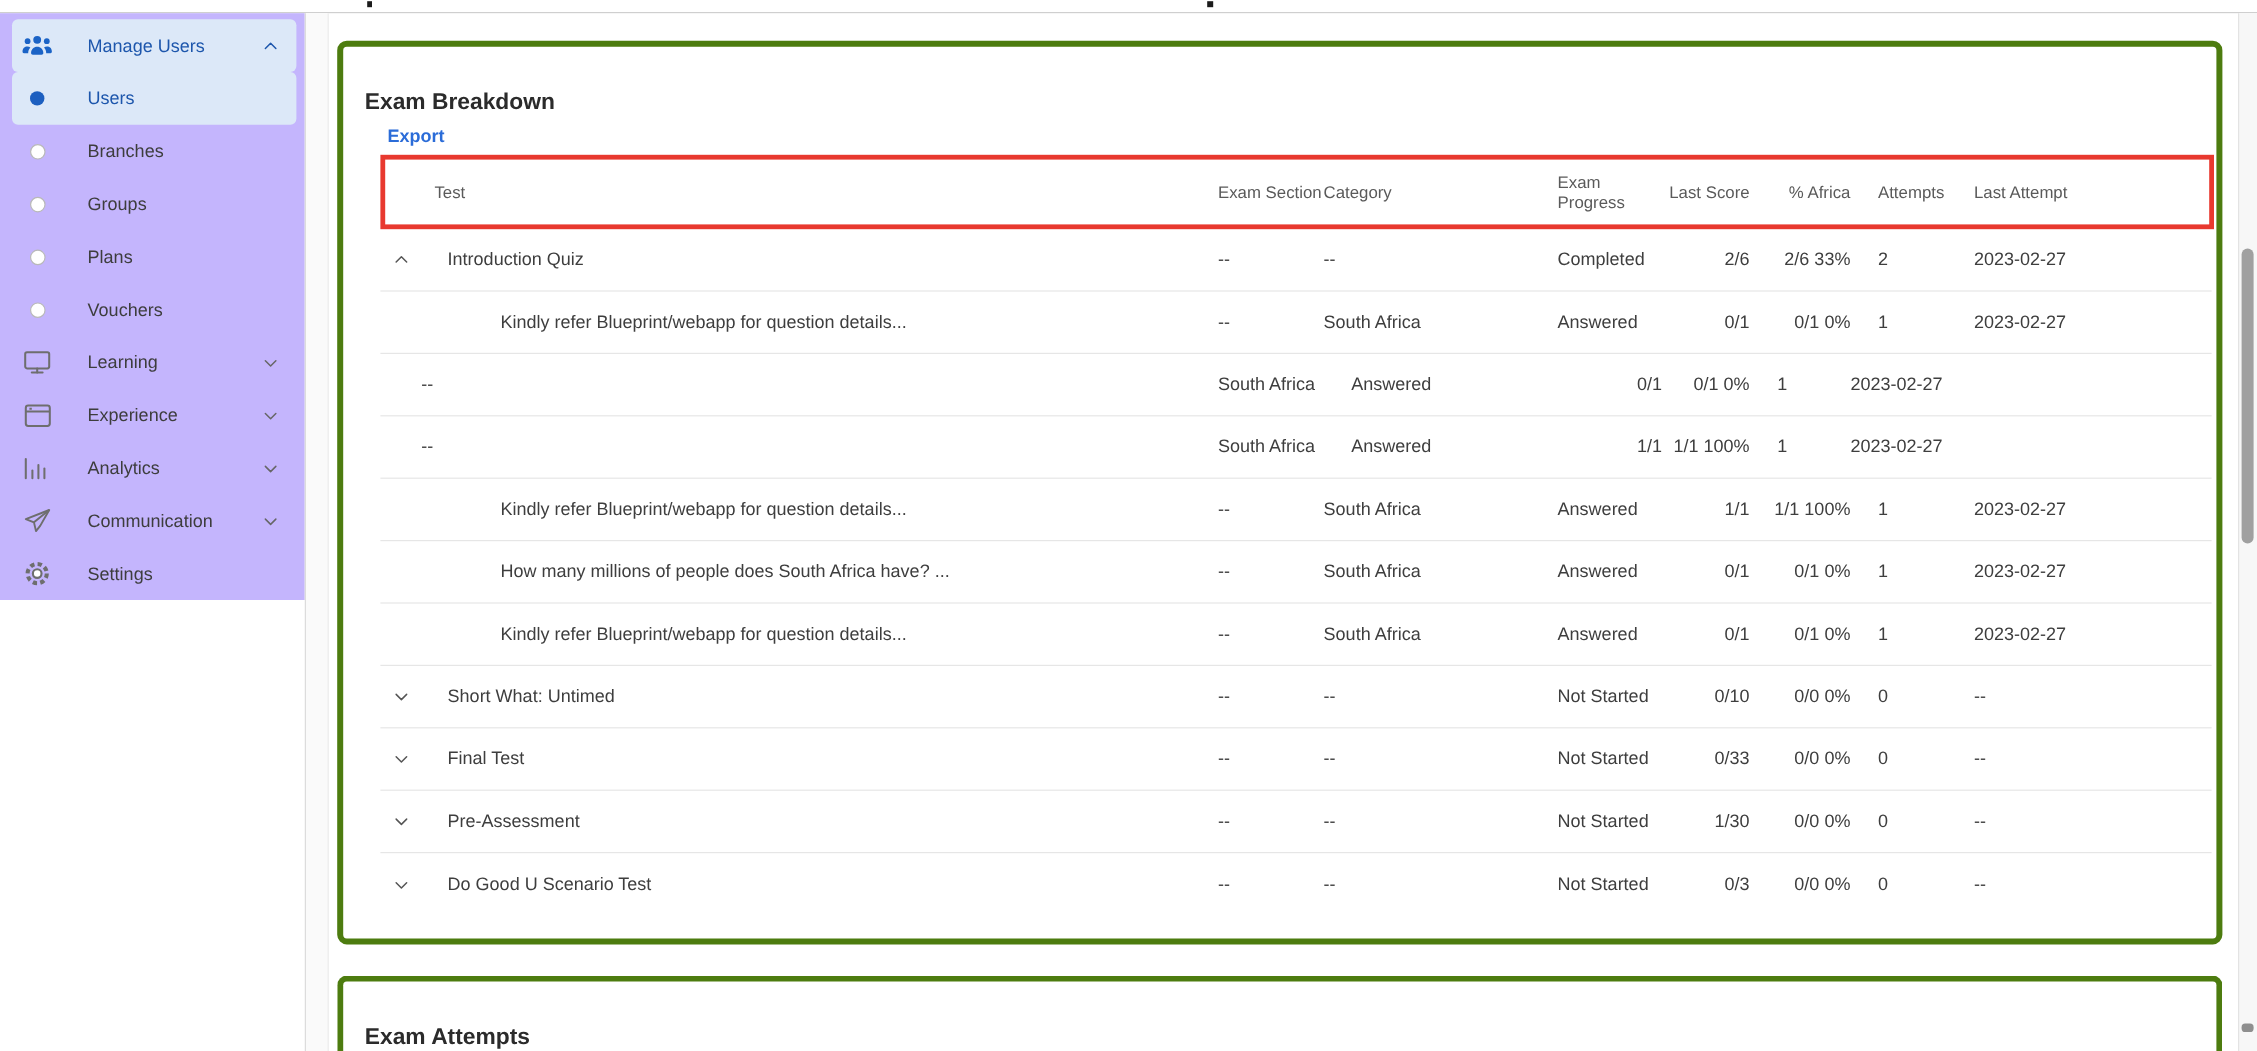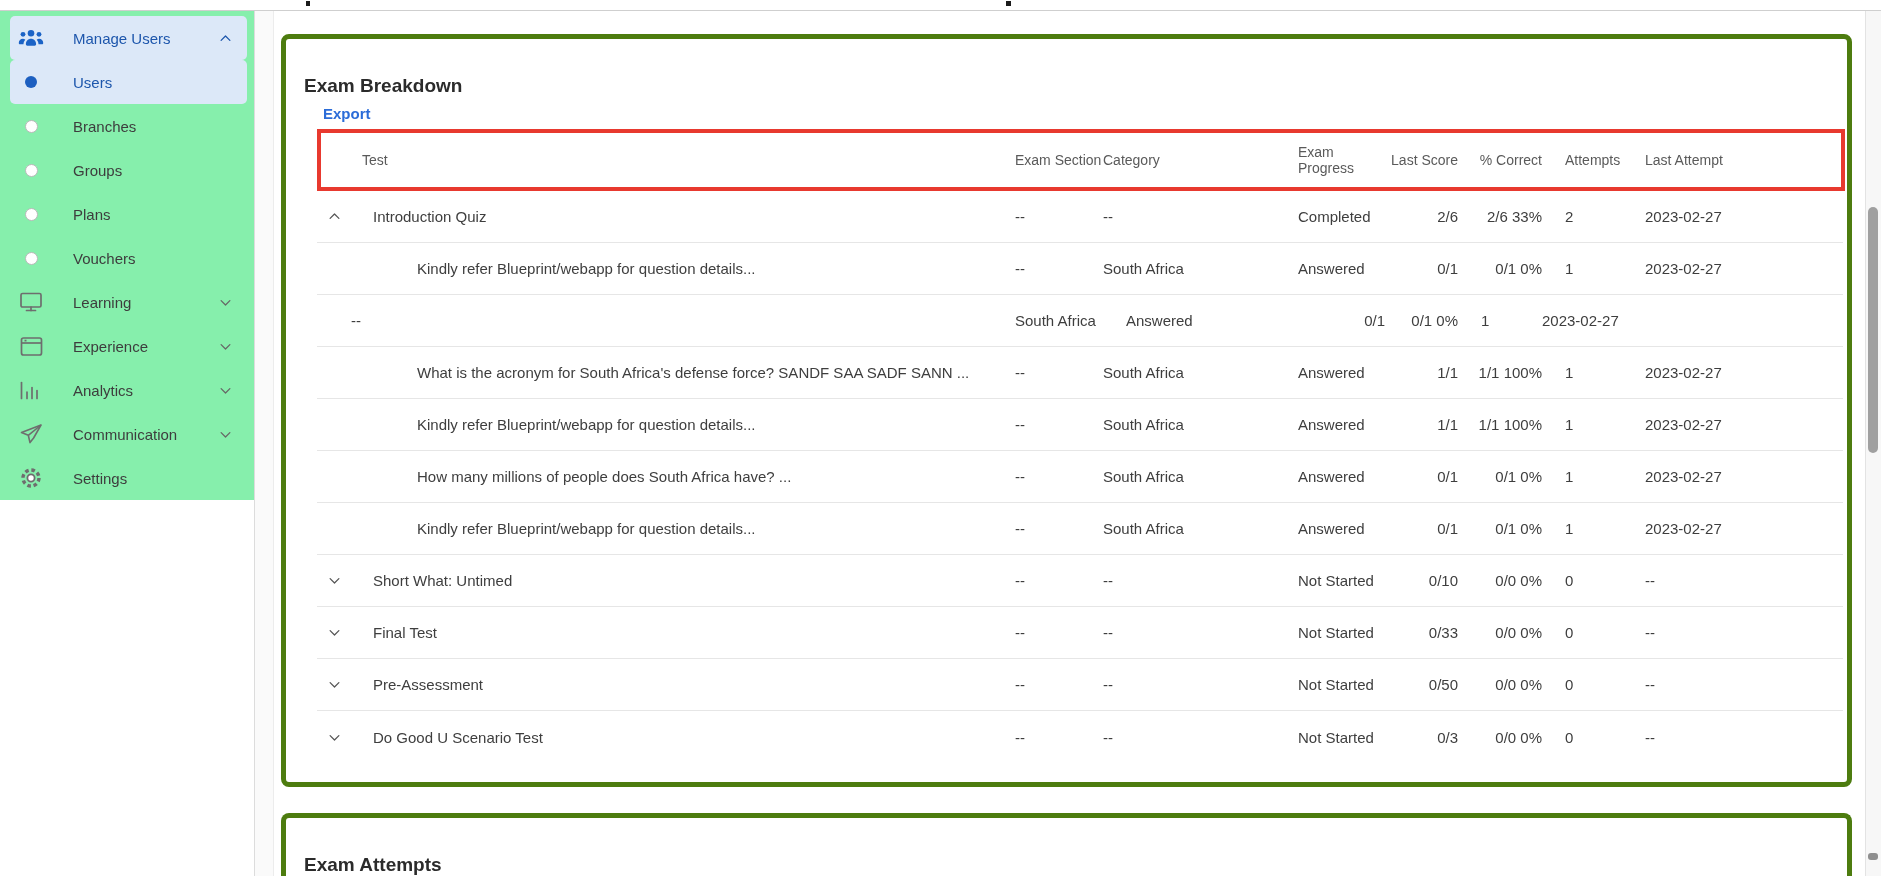--- a/index.html
+++ b/index.html
@@ -7,21 +7,21 @@
     width:1881px;height:876px;overflow:hidden;position:relative;
     background:#ffffff;font-family:"Liberation Sans",sans-serif;
     -webkit-font-smoothing:antialiased;
   }
   
   .topline{position:absolute;top:10px;left:0;right:0;height:1px;background:#cfcfcf;}
   .top-artifact{position:absolute;top:1px;height:5px;background:#1b1b1b;}
   .ta1{left:306px;width:4px;}
   .ta2{left:1006px;width:5px;}
   
-  .sidebar{position:absolute;left:0;top:11px;width:254px;background:#86efac;}
+  .sidebar{position:absolute;left:0;top:11px;width:254px;background:#c4b5fd;}
   .side-item{height:44px;display:flex;align-items:center;margin:0 7px 0 10px;border-radius:5px;cursor:pointer;}
   .side-item.first{margin-top:5px;}
   .side-item.hl{background:#dce8f8;}
   .s-icon{width:26px;height:26px;margin-left:8px;display:flex;align-items:center;justify-content:center;flex:0 0 26px;color:#6e6e6e;}
   .s-icon.blue{color:#1b63c6;}
   .s-label{margin-left:29px;font-size:15px;color:#3d3d3d;}
   .side-item.active .s-label{color:#1d56ac;}
   .s-chev{margin-left:auto;margin-right:14px;display:flex;color:#666;}
   .s-chev.blue{color:#1d56ac;}
   .radio-dot{width:11px;height:11px;border:1.5px solid #b9b9b9;border-radius:50%;background:#fff;}
@@ -188,21 +188,21 @@
   <h2 class="card-title">Exam Breakdown</h2>
   <a class="export-link">Export</a>
   <div class="xtable">
     <div class="trow thead" id="thead">
         <div class="hcell"></div>
         <div class="hcell pad-test-h">Test</div>
         <div class="hcell ">Exam Section</div>
         <div class="hcell ">Category</div>
         <div class="hcell pad-prog">Exam Progress</div>
         <div class="hcell al-r">Last Score</div>
-        <div class="hcell al-r">% Correct</div>
+        <div class="hcell al-r">% Africa</div>
         <div class="hcell pad-att">Attempts</div>
         <div class="hcell ">Last Attempt</div>
       <div class="red-frame"></div>
     </div>
     <div id="tbody">
         <div class="trow tbody-row">
           <div class="chev-cell">
             <span class="row-chev">
               <svg width="15" height="15" viewBox="0 0 24 24" fill="none" stroke="currentColor" stroke-width="2" stroke-linecap="round" stroke-linejoin="round" style="transform:rotate(180deg)">
                 <polyline points="5 9 12 16 19 9"></polyline>
@@ -234,21 +234,20 @@
           <div class="cell">--</div>
           <div class="cell">South Africa</div>
           <div class="cell pad-prog">Answered</div>
           <div class="cell al-r">0/1</div>
           <div class="cell al-r">0/1 0%</div>
           <div class="cell pad-att">1</div>
           <div class="cell">2023-02-27</div>
         </div>
         <div class="trow tbody-row">
           <div class="chev-cell"></div>
-          <div class="cell pad-child">What is the acronym for South Africa's defense force? SANDF SAA SADF SANN ...</div>
           <div class="cell">--</div>
           <div class="cell">South Africa</div>
           <div class="cell pad-prog">Answered</div>
           <div class="cell al-r">1/1</div>
           <div class="cell al-r">1/1 100%</div>
           <div class="cell pad-att">1</div>
           <div class="cell">2023-02-27</div>
         </div>
         <div class="trow tbody-row">
           <div class="chev-cell"></div>
@@ -322,21 +321,21 @@
             <span class="row-chev">
               <svg width="15" height="15" viewBox="0 0 24 24" fill="none" stroke="currentColor" stroke-width="2" stroke-linecap="round" stroke-linejoin="round" style="transform:rotate(0deg)">
                 <polyline points="5 9 12 16 19 9"></polyline>
               </svg>
             </span>
           </div>
           <div class="cell pad-parent">Pre-Assessment</div>
           <div class="cell">--</div>
           <div class="cell">--</div>
           <div class="cell pad-prog">Not Started</div>
-          <div class="cell al-r">0/50</div>
+          <div class="cell al-r">1/30</div>
           <div class="cell al-r">0/0 0%</div>
           <div class="cell pad-att">0</div>
           <div class="cell">--</div>
         </div>
         <div class="trow tbody-row">
           <div class="chev-cell">
             <span class="row-chev">
               <svg width="15" height="15" viewBox="0 0 24 24" fill="none" stroke="currentColor" stroke-width="2" stroke-linecap="round" stroke-linejoin="round" style="transform:rotate(0deg)">
                 <polyline points="5 9 12 16 19 9"></polyline>
               </svg>

